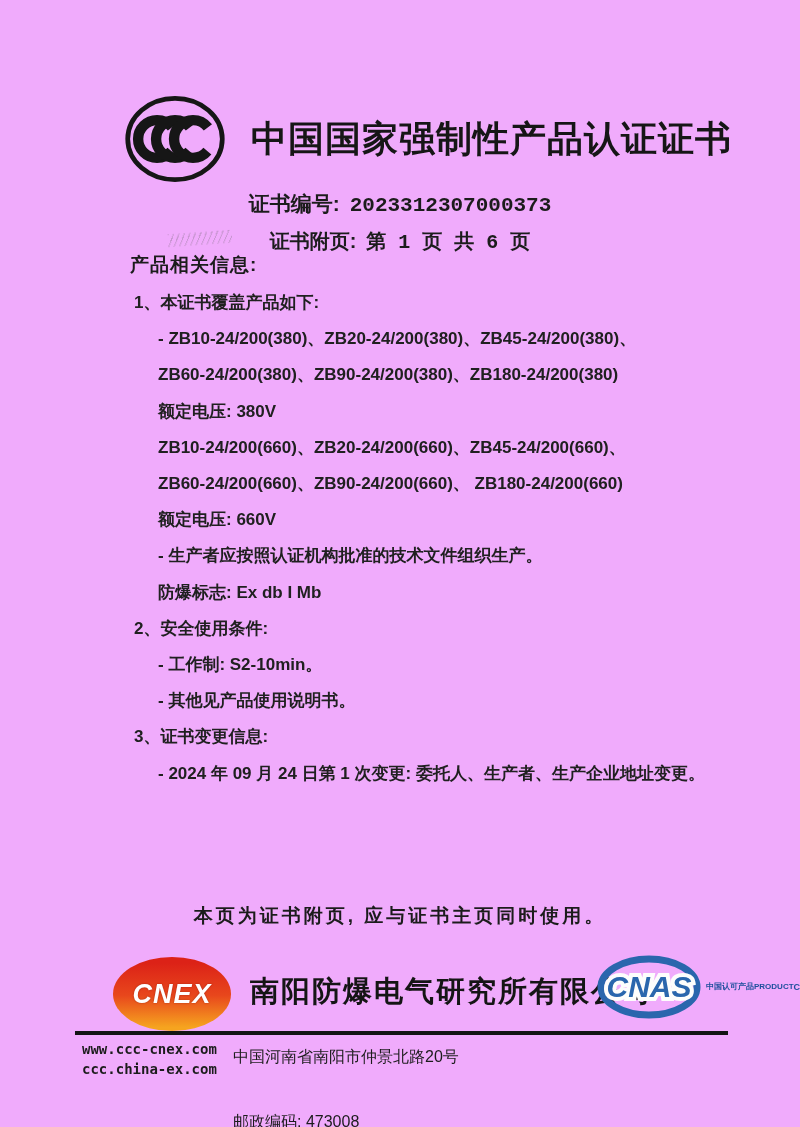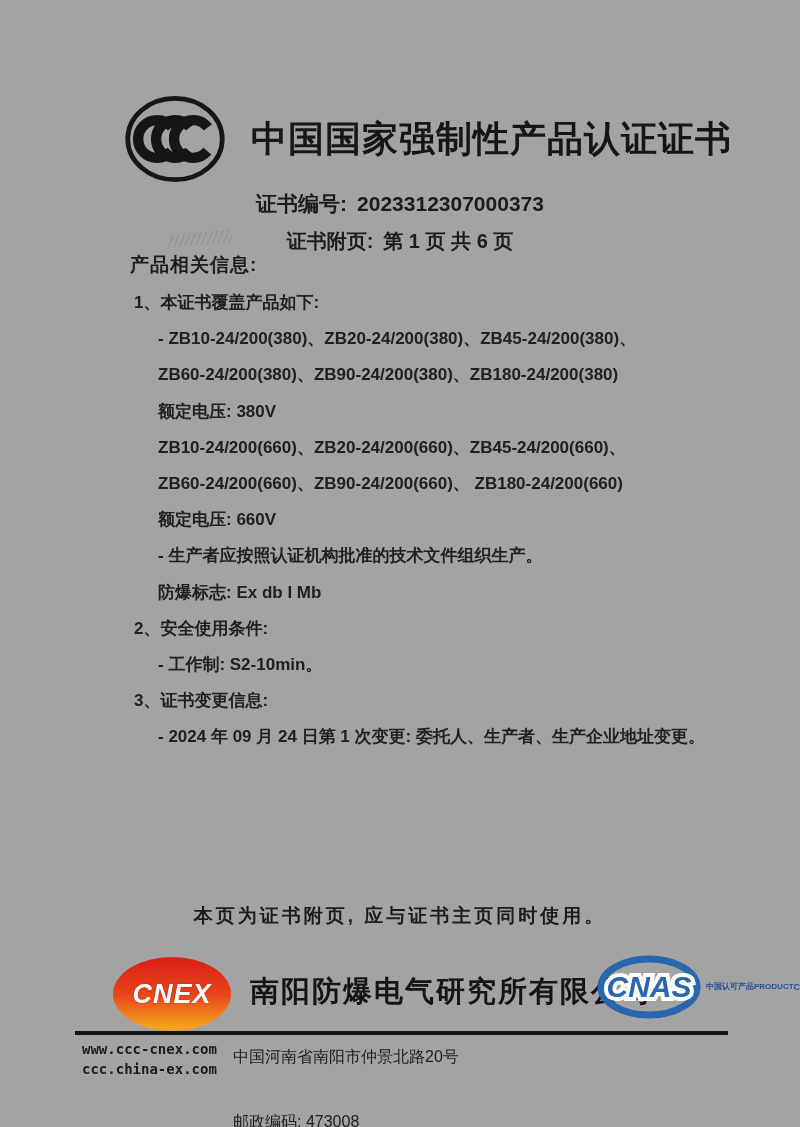--- a/index.html
+++ b/index.html
@@ -1,29 +1,29 @@
 <!DOCTYPE html>
 <html><head>
 <meta charset="utf-8">
 <style>
   html,body{margin:0;padding:0;background:#e8e8e8;}
   .page{
     position:relative;width:800px;height:1127px;margin:0 auto;
-    background:#a3a3a3;color:#1c1c1c;overflow:hidden;
+    background:#f0abfc;color:#1c1c1c;overflow:hidden;
     font-family:"Liberation Sans", sans-serif;
   }
   
   .header{position:absolute;left:123px;top:92px;display:flex;align-items:center;gap:24px;}
   .ccc-logo{width:104px;height:94px;flex:0 0 auto;}
   .title{font-size:36px;font-weight:700;letter-spacing:1px;white-space:nowrap;color:#161616;}
   
   .certline{position:absolute;left:0;width:100%;text-align:center;font-weight:700;white-space:nowrap;}
   .certline.l1{top:190px;font-size:21px;}
   .certline.l2{top:228px;font-size:20px;}
-  .certline .num{margin-left:10px;font-family:Liberation Sans, sans-serif;}
+  .certline .num{margin-left:10px;font-family:Liberation Mono, monospace;}
   
   .smudge{position:absolute;left:168px;top:232px;width:64px;height:13px;
     background:repeating-linear-gradient(115deg,rgba(90,90,90,.28) 0 1px,transparent 1px 5px);
     filter:blur(.4px);transform:rotate(-4deg);}
   
   .body{position:absolute;left:130px;top:252px;right:40px;}
   .section-title{font-size:19px;font-weight:700;letter-spacing:1px;}
   .lines{margin-top:7px;}
   .line{font-size:17px;font-weight:700;line-height:36.2px;white-space:nowrap;color:#202020;}
   .line.i1{padding-left:4px;}
@@ -85,20 +85,21 @@
       <div class="line i2">- ZB10-24/200(380)、ZB20-24/200(380)、ZB45-24/200(380)、</div>
       <div class="line i2">ZB60-24/200(380)、ZB90-24/200(380)、ZB180-24/200(380)</div>
       <div class="line i2">额定电压: 380V</div>
       <div class="line i2">ZB10-24/200(660)、ZB20-24/200(660)、ZB45-24/200(660)、</div>
       <div class="line i2">ZB60-24/200(660)、ZB90-24/200(660)、 ZB180-24/200(660)</div>
       <div class="line i2">额定电压: 660V</div>
       <div class="line i2">- 生产者应按照认证机构批准的技术文件组织生产。</div>
       <div class="line i2">防爆标志: Ex db I Mb</div>
       <div class="line i1">2、安全使用条件:</div>
       <div class="line i2">- 工作制: S2-10min。</div>
+      <div class="line i2">- 其他见产品使用说明书。</div>
       <div class="line i1">3、证书变更信息:</div>
       <div class="line i2">- 2024 年 09 月 24 日第 1 次变更: 委托人、生产者、生产企业地址变更。</div>
     </div>
   </div>
 
   <div class="note">本页为证书附页, 应与证书主页同时使用。</div>
 
   <div class="footer">
     <div class="cnex">
       <span>CNEX</span>

